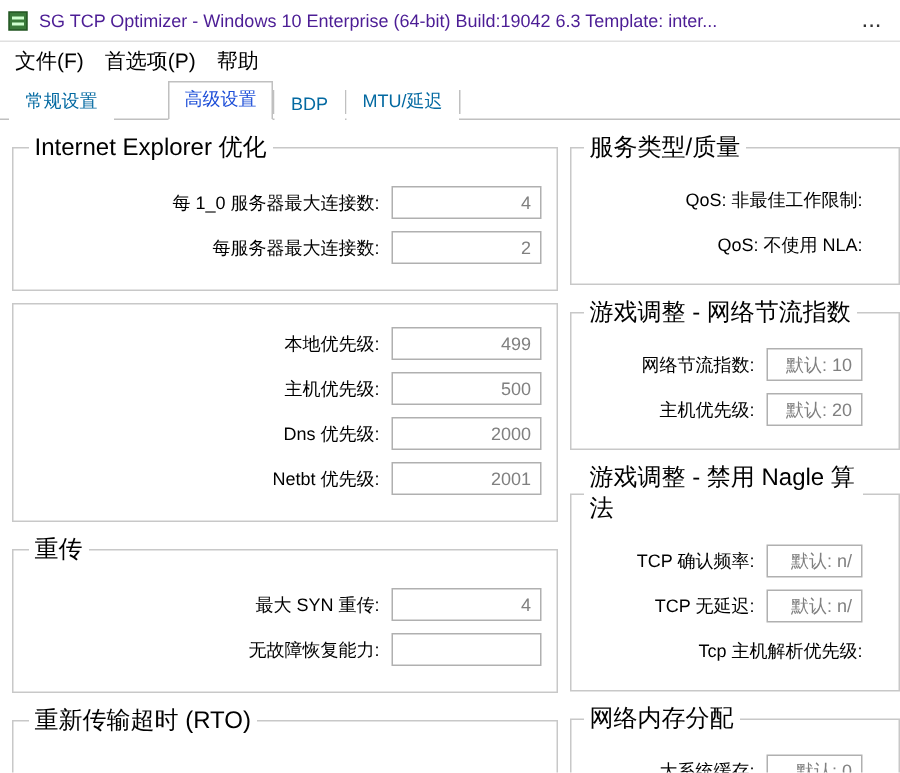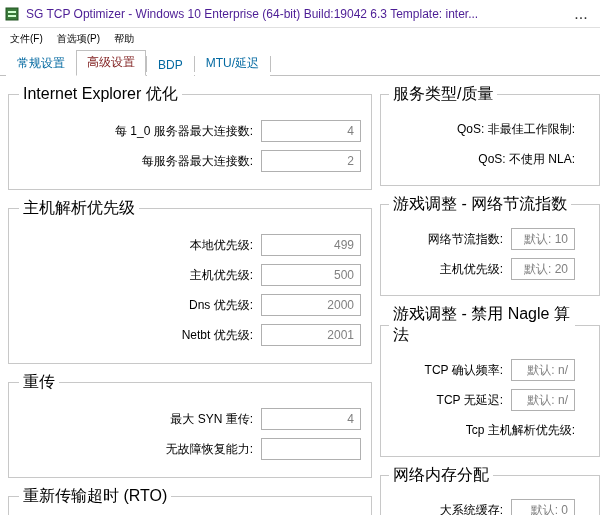--- a/index.html
+++ b/index.html
@@ -36,21 +36,21 @@
   .titlebar .winbtn {
     width: 30px; height: 24px;
     display: inline-flex; align-items: center; justify-content: center;
     font-size: 16px;
     color: #333;
   }
   .menubar {
     display: flex;
     gap: 6px;
     padding: 2px 6px 4px 6px;
-    font-size: 10px;
+    font-size: 14px;
   }
   .menubar .menu-item { padding: 2px 4px; }
   .tabbar {
     display: flex;
     align-items: flex-end;
     padding: 0 6px;
     border-bottom: 1px solid #c0c0c0;
     height: 24px;
   }
   .tab {
@@ -59,21 +59,22 @@
     color: #0369a1;
     border: 1px solid transparent;
     border-bottom: none;
     position: relative;
     top: 1px;
     background: #fff;
   }
   .tab.active {
     border: 1px solid #c0c0c0;
     border-bottom: 1px solid #fff;
-    color: #7f1d1d;
+    color: #1d4ed8;
+    margin-left: 36px;
   }
   .tab-sep {
     width: 1px; height: 16px;
     background: #c0c0c0;
     align-self: center;
   }
   .content {
     display: flex;
     gap: 8px;
     padding: 8px 0 8px 8px;
@@ -166,21 +167,20 @@
         <span class="label">每 1_0 服务器最大连接数:</span>
         <input type="text" class="txt" value="4" style="">
       </div>
       <div class="row">
         <span class="label">每服务器最大连接数:</span>
         <input type="text" class="txt" value="2" style="">
       </div>
     </fieldset>
 
     <fieldset class="group">
-      <legend>主机解析优先级</legend>
       <div class="row">
         <span class="label">本地优先级:</span>
         <input type="text" class="txt" value="499" style="">
       </div>
       <div class="row">
         <span class="label">主机优先级:</span>
         <input type="text" class="txt" value="500" style="">
       </div>
       <div class="row">
         <span class="label">Dns 优先级:</span>

